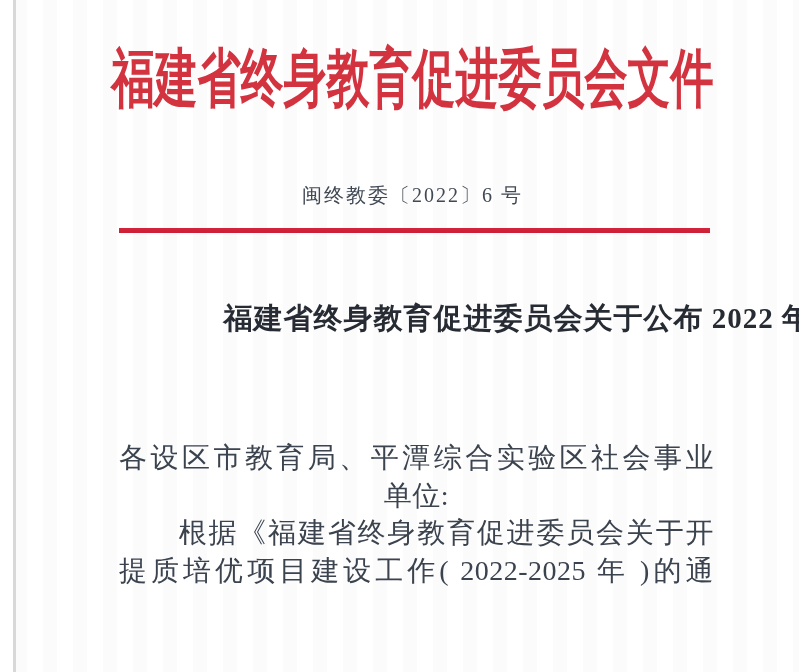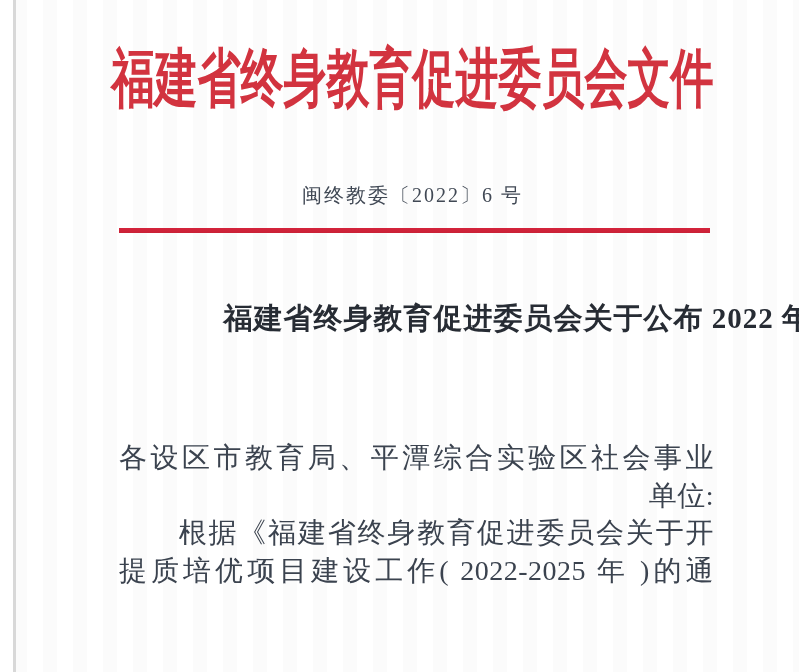--- a/index.html
+++ b/index.html
@@ -89,21 +89,21 @@
     width: 595px;
     top: 439px;
     color: #3b434f;
     font-size: 28px;
     line-height: 37.5px;
     letter-spacing: 0.5px;
   }
   .body-line {
     height: 37.5px;
     overflow: hidden;
-    text-align: right;
+    text-align: center;
     white-space: nowrap;
   }
   .body-line.fill {
     text-align: justify;
     text-align-last: justify;
     white-space: normal;
   }
 </style>
 </head>
 <body>

